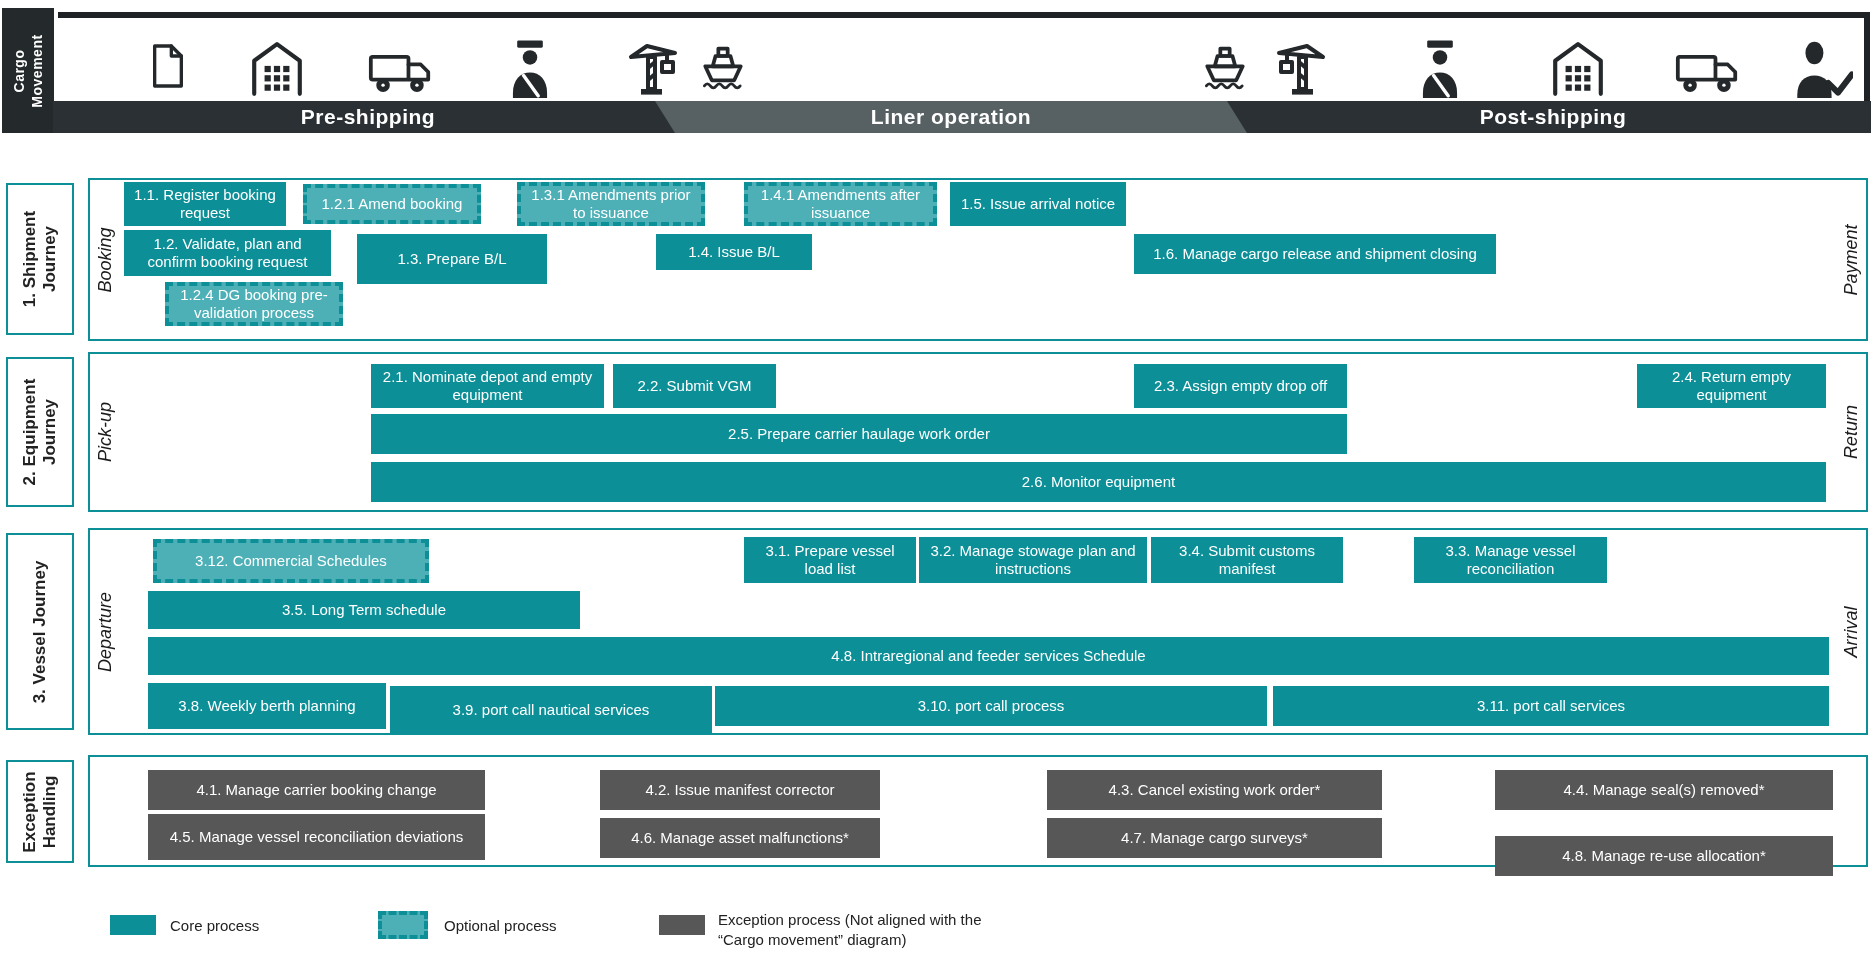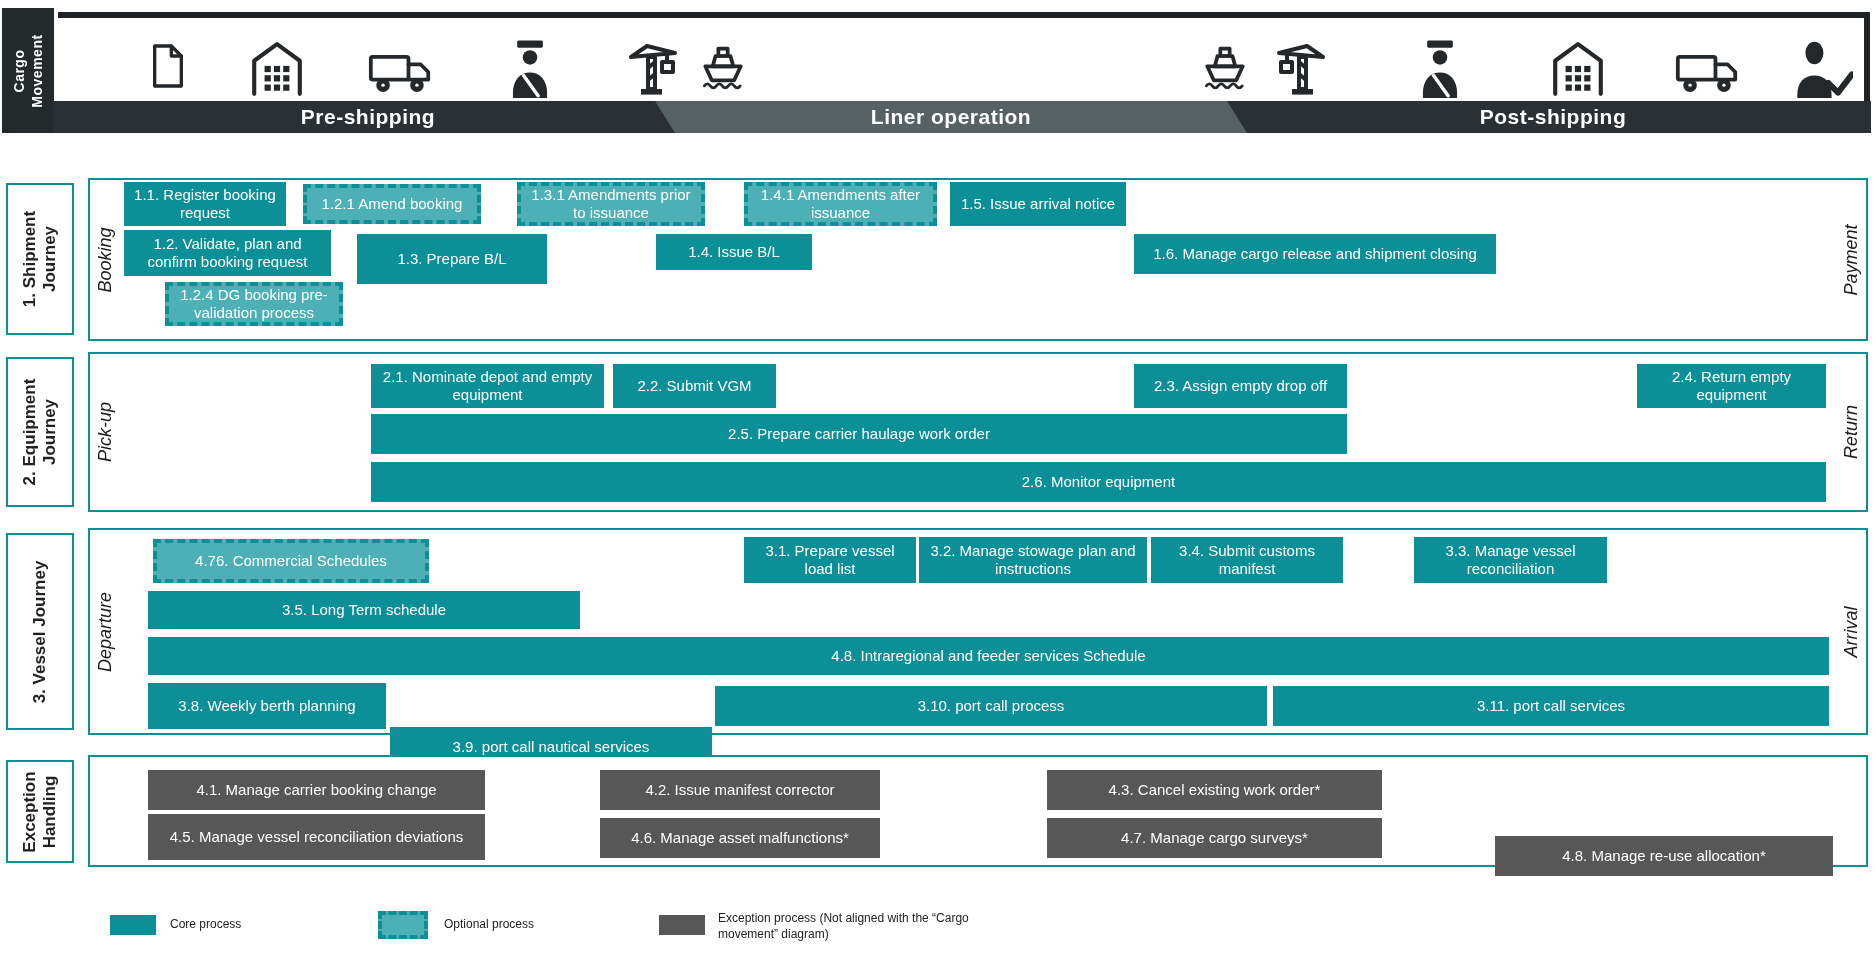--- a/index.html
+++ b/index.html
@@ -27,21 +27,21 @@
   .sidelabel .rot{white-space:nowrap;font-style:italic;font-size:18px;color:#1b1b1b;}
 
   
   .pbox{position:absolute;display:flex;align-items:center;justify-content:center;text-align:center;
     color:#fff;font-size:15px;line-height:1.22;padding:2px 8px;box-sizing:border-box;font-weight:500;}
   .core{background:#0d8f97;}
   .optional{background:#4db0b7;border:4px dashed #0c8f97;}
   .exception{background:#575757;}
 
   
-  .lg-label{position:absolute;font-size:12px;color:#222;}
+  .lg-label{position:absolute;font-size:15px;color:#222;}
   .lsw{position:absolute;box-sizing:border-box;}
   .lsw-core{background:#0d8f97;}
   .lsw-opt{background:#4db0b7;border:4px dashed #0c8f97;}
   .lsw-exc{background:#575757;}
 
   svg.ic{stroke:#24282b;fill:none;stroke-width:2;stroke-linecap:round;stroke-linejoin:round;}
   .mirror{transform:scaleX(-1);}
 </style>
 </head>
 <body>
@@ -201,40 +201,41 @@
     <div class="rot" style="width:190px">3. Vessel Journey</div>
   </div>
   <div class="rowbox" style="top:528px;height:207px"></div>
   <div class="sidelabel" style="left:88px;top:528px;height:207px">
     <div class="rot">Departure</div>
   </div>
   <div class="sidelabel" style="left:1834px;top:528px;height:207px">
     <div class="rot">Arrival</div>
   </div>
 
-  <div class="pbox optional" style="left:153px;top:539px;width:276px;height:44px">4.76. Commercial Schedules</div>
+  <div class="pbox optional" style="left:153px;top:539px;width:276px;height:44px">3.12. Commercial Schedules</div>
   <div class="pbox core" style="left:744px;top:537px;width:172px;height:46px">3.1. Prepare vessel load list</div>
   <div class="pbox core" style="left:919px;top:537px;width:228px;height:46px">3.2. Manage stowage plan and instructions</div>
   <div class="pbox core" style="left:1151px;top:537px;width:192px;height:46px">3.4. Submit customs manifest</div>
   <div class="pbox core" style="left:1414px;top:537px;width:193px;height:46px">3.3. Manage vessel reconciliation</div>
   <div class="pbox core" style="left:148px;top:591px;width:432px;height:38px">3.5. Long Term schedule</div>
   <div class="pbox core" style="left:148px;top:637px;width:1681px;height:38px">4.8. Intraregional and feeder services Schedule</div>
   <div class="pbox core" style="left:148px;top:683px;width:238px;height:46px">3.8. Weekly berth planning</div>
-  <div class="pbox core" style="left:390px;top:727px;width:322px;height:40px">3.9. port call nautical services</div>
+  <div class="pbox core" style="left:390px;top:686px;width:322px;height:48px">3.9. port call nautical services</div>
   <div class="pbox core" style="left:715px;top:686px;width:552px;height:40px">3.10. port call process</div>
   <div class="pbox core" style="left:1273px;top:686px;width:556px;height:40px">3.11. port call services</div>
 
   <div class="jlabel" style="top:760px;height:103px">
     <div class="rot" style="width:120px">Exception Handling</div>
   </div>
   <div class="rowbox" style="top:755px;height:112px"></div>
 
   <div class="pbox exception" style="left:148px;top:770px;width:337px;height:40px">4.1. Manage carrier booking change</div>
   <div class="pbox exception" style="left:600px;top:770px;width:280px;height:40px">4.2. Issue manifest corrector</div>
   <div class="pbox exception" style="left:1047px;top:770px;width:335px;height:40px">4.3. Cancel existing work order*</div>
+  <div class="pbox exception" style="left:1495px;top:770px;width:338px;height:40px">4.4. Manage seal(s) removed*</div>
   <div class="pbox exception" style="left:148px;top:814px;width:337px;height:46px">4.5. Manage vessel reconciliation deviations</div>
   <div class="pbox exception" style="left:600px;top:818px;width:280px;height:40px">4.6. Manage asset malfunctions*</div>
   <div class="pbox exception" style="left:1047px;top:818px;width:335px;height:40px">4.7. Manage cargo surveys*</div>
   <div class="pbox exception" style="left:1495px;top:836px;width:338px;height:40px">4.8. Manage re-use allocation*</div>
 
   <div class="lsw lsw-core" style="left:110px;top:915px;width:46px;height:20px"></div>
   <div class="lg-label" style="left:170px;top:917px">Core process</div>
 
   <div class="lsw lsw-opt" style="left:378px;top:911px;width:50px;height:28px"></div>
   <div class="lg-label" style="left:444px;top:917px">Optional process</div>

